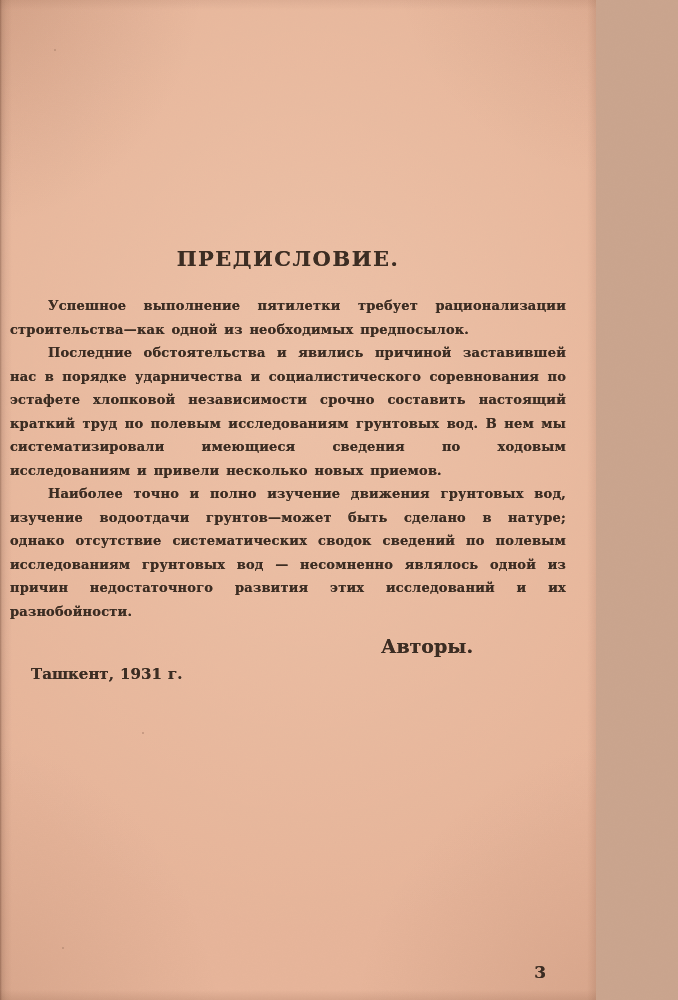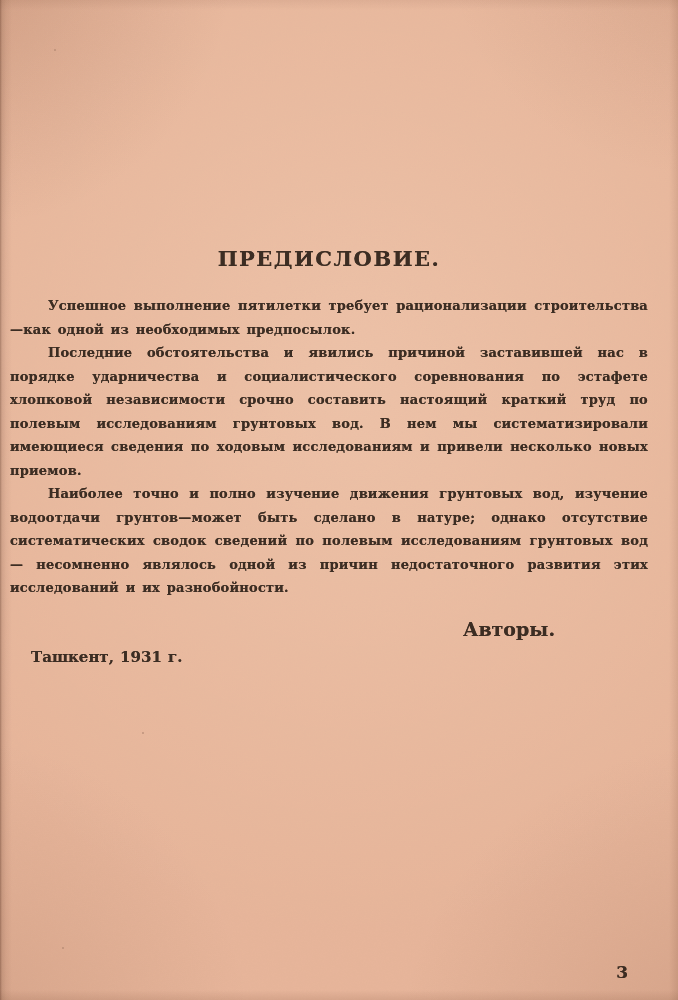--- a/index.html
+++ b/index.html
@@ -2,21 +2,21 @@
 <html><head>
 <meta charset="utf-8">
 <style>
   html, body { margin: 0; padding: 0; }
   body {
     width: 678px; height: 1000px; overflow: hidden;
     background: #caa58e;
     font-family: "DejaVu Serif", "Liberation Serif", serif;
   }
   .page {
-    position: relative; width: 678px; height: 1000px;
+    position: relative; width: 596px; height: 1000px;
     color: #3c2d23;
     background-color: #e7b59a;
     background-image:
       radial-gradient(2px 2px at 55px 50px, rgba(90,60,45,.40), transparent 70%),
       radial-gradient(2px 2px at 143px 733px, rgba(90,60,45,.45), transparent 70%),
       radial-gradient(2px 2px at 63px 948px, rgba(90,60,45,.40), transparent 70%),
       radial-gradient(120% 90% at 52% 38%, rgba(255,228,205,.28), transparent 62%),
       radial-gradient(55% 38% at -4% -4%, rgba(124,76,52,.22), transparent 70%),
       radial-gradient(55% 34% at 104% -6%, rgba(124,76,52,.14), transparent 70%),
       radial-gradient(60% 42% at -6% 104%, rgba(124,76,52,.16), transparent 72%),
@@ -32,21 +32,21 @@
   .text-block { position: absolute; left: 10px; right: 30px; top: 247px; }
   .title {
     margin: 0 0 23px; font-size: 21px; line-height: 24px;
     font-weight: bold; text-align: center; letter-spacing: 1.5px;
   }
   .para {
     margin: 0; font-size: 13px; line-height: 23.5px; font-weight: bold;
     text-align: justify; text-indent: 38px; word-spacing: 2px; letter-spacing: .2px;
   }
   .signature {
-    margin-top: 18px; padding-right: 93px; font-size: 19px; line-height: 23px;
+    margin-top: 12px; padding-right: 93px; font-size: 19px; line-height: 23px;
     font-weight: bold; text-align: right; word-spacing: 2px;
   }
   .dateline {
     margin-top: 7px; margin-left: 21px; font-size: 15px; line-height: 18px;
     font-weight: bold; word-spacing: 1px;
   }
   .folio {
     position: absolute; right: 50px; bottom: 18px;
     font-size: 17px; font-weight: bold;
   }

